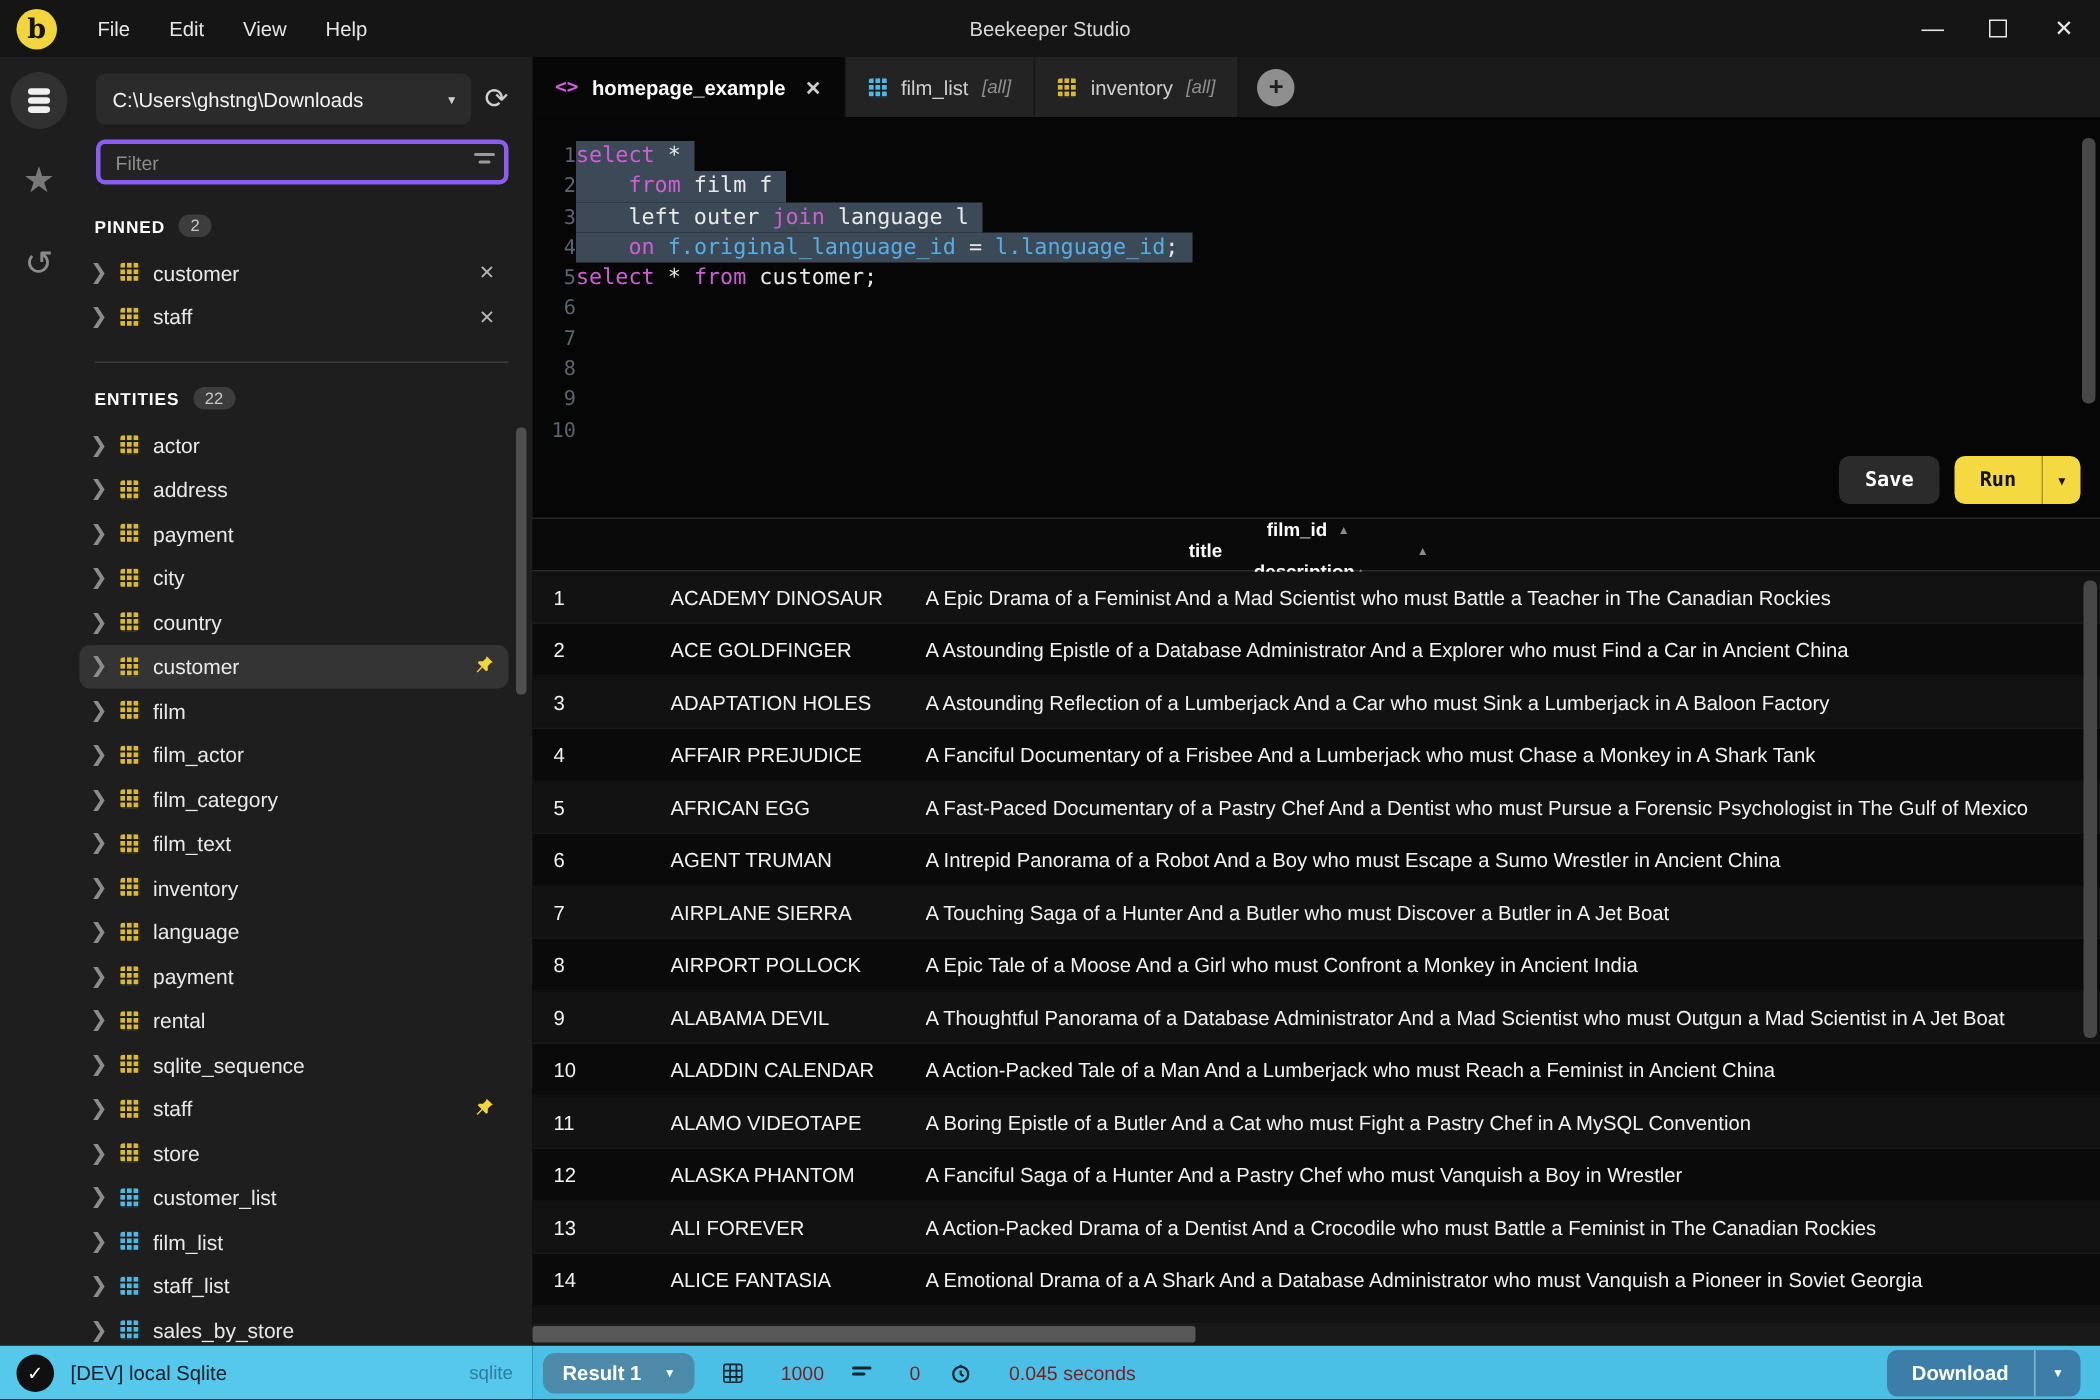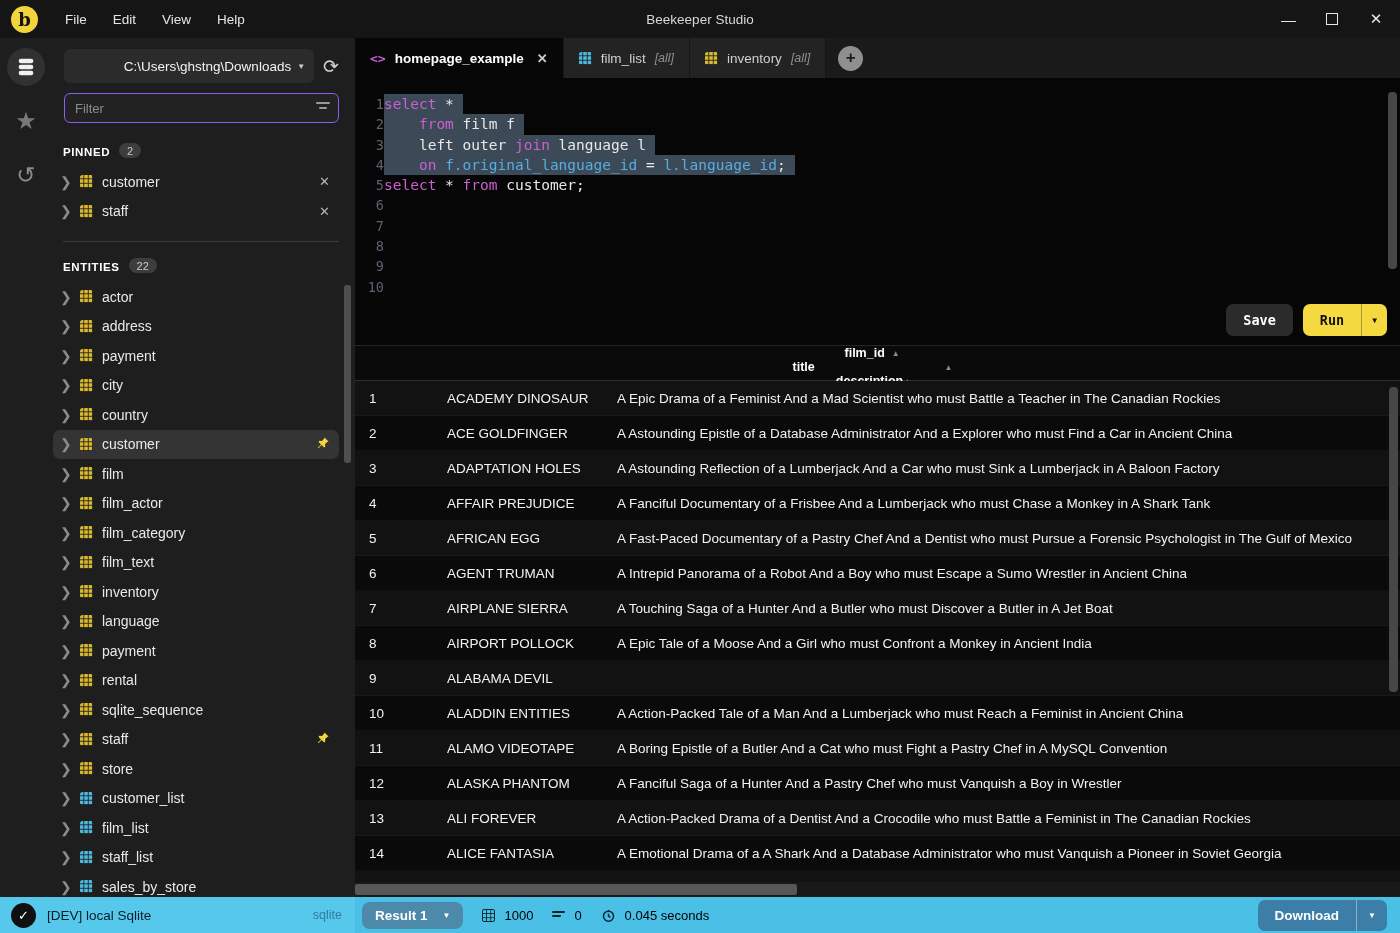--- a/index.html
+++ b/index.html
@@ -25,26 +25,26 @@
   .rail { width:52px; display:flex; flex-direction:column; align-items:center; padding-top:10px; gap:16px; flex-shrink:0; }
   .rail-btn { width:38px; height:38px; border-radius:50%; display:flex; align-items:center; justify-content:center; color:#8f8f8f; }
   .rail-btn.active { background:#313131; color:#fff; }
   .star-glyph { font-size:24px; color:#787878; line-height:1; }
   .hist-glyph { font-size:23px; color:#8a8a8a; line-height:1; }
   .panel { flex:1; padding:11px 16px 0 1px; position:relative; min-width:0; }
 
   .conn-row { display:flex; align-items:center; gap:9px; margin-left:11px; margin-bottom:10px; }
   .conn-select { flex:1; background:#2b2b2b; border-radius:6px; height:34px; display:flex; align-items:center;
                  padding:0 9px 0 11px; color:#f2f2f2; font-size:13.5px; min-width:0; }
-  .conn-text { flex:1; overflow:hidden; white-space:nowrap;text-align:right; }
+  .conn-text { flex:1; overflow:hidden; white-space:nowrap; }
   .caret-down { font-size:8px; color:#d0d0d0; margin-left:6px; }
   .refresh-glyph { color:#cfcfcf; font-size:19px; line-height:1; }
 
   .filter-row { position:relative; margin-left:11px; margin-bottom:15px; }
-  .filter-input { width:100%; background:#222; border:1px solid #8b5cf6; border-radius:6px; height:30px;
+  .filter-input { width:100%; background:#222; border:3px solid #8b5cf6; border-radius:6px; height:30px;
                   color:#eee; padding:0 30px 0 10px; font-size:13px; outline:none; }
   .filter-input::placeholder { color:#8d8d8d; }
   .filter-icon { position:absolute; right:9px; top:9px; width:14px; }
   .filter-icon i { display:block; background:#9a9a9a; height:1.8px; margin-bottom:3px; border-radius:1px; }
   .filter-icon i:nth-child(1){ width:14px; } .filter-icon i:nth-child(2){ width:8px; margin-left:3px; }
 
   .section-header { display:flex; align-items:flex-end; gap:9px; padding:5px 0 9px 10px; }
   .section-title { color:#fff; font-weight:bold; font-size:11.5px; letter-spacing:.6px; }
   .badge { background:#3d3d3d; color:#c9c9c9; font-size:11px; padding:1.5px 8px; border-radius:9px; }
 
@@ -117,21 +117,21 @@
   .statusbar { height:36px; display:flex; }
   .sb-left { width:355px; background:#55c8ec; display:flex; align-items:center; padding:0 13px 0 11px; gap:11px; flex-shrink:0; }
   .sb-check { width:25px; height:25px; border-radius:50%; background:#101010; color:#fff; font-size:13px;
               display:flex; align-items:center; justify-content:center; flex-shrink:0; }
   .sb-conn { color:#0c1c24; font-weight:normal; font-size:13.5px; flex:1; white-space:nowrap; }
   .sb-dbtype { color:#2e7e9f; font-size:12.5px; }
   .sb-right { flex:1; background:#4ac0e6; display:flex; align-items:center; padding:0 13px 0 7px; gap:19px; }
   .result-pill { background:#4d89a8; color:#fff; font-size:13.5px; font-weight:bold; border-radius:8px;
                  padding:6px 13px; display:flex; align-items:center; gap:9px; }
   .result-pill .caret-down { color:#fff; }
-  .sb-stat { display:flex; align-items:center; gap:9px; color:#000000; font-size:13px; }
+  .sb-stat { display:flex; align-items:center; gap:25px; color:#7f1d1d; font-size:13px; }
   .sbg { width:13px; height:13px; border:1.6px solid #0c2630; border-radius:2px;
          background-image:linear-gradient(#0c2630 1.2px, transparent 1.2px), linear-gradient(90deg,#0c2630 1.2px, transparent 1.2px);
          background-size:4.2px 4.2px; background-position:-1px -1px; }
   .sbl i { display:block; background:#0c2630; height:2px; border-radius:1px; margin-bottom:2.5px; }
   .sbl i:nth-child(1){ width:13px; } .sbl i:nth-child(2){ width:9px; }
   .sb-download { margin-left:auto; display:flex; background:#3c7ea8; border-radius:7px; color:#fff; font-weight:bold;
                  font-size:13.5px; overflow:hidden;justify-content:space-between; }
   .dl-main { padding:8px 17px; }
   .dl-caret { padding:8px 11px; border-left:1px solid rgba(255,255,255,.4); display:flex; align-items:center; font-size:8px; }
 </style>
@@ -458,24 +458,25 @@
             <span class="c-rdesc">A Touching Saga of a Hunter And a Butler who must Discover a Butler in A Jet Boat</span>
           </div>
           <div class="rrow">
             <span class="c-rid">8</span>
             <span class="c-rtitle">AIRPORT POLLOCK</span>
             <span class="c-rdesc">A Epic Tale of a Moose And a Girl who must Confront a Monkey in Ancient India</span>
           </div>
           <div class="rrow">
             <span class="c-rid">9</span>
             <span class="c-rtitle">ALABAMA DEVIL</span>
+            <span class="c-rdesc">A Thoughtful Panorama of a Database Administrator And a Mad Scientist who must Outgun a Mad Scientist in A Jet Boat</span>
           </div>
           <div class="rrow">
             <span class="c-rid">10</span>
-            <span class="c-rtitle">ALADDIN ENTITIES</span>
+            <span class="c-rtitle">ALADDIN CALENDAR</span>
             <span class="c-rdesc">A Action-Packed Tale of a Man And a Lumberjack who must Reach a Feminist in Ancient China</span>
           </div>
           <div class="rrow">
             <span class="c-rid">11</span>
             <span class="c-rtitle">ALAMO VIDEOTAPE</span>
             <span class="c-rdesc">A Boring Epistle of a Butler And a Cat who must Fight a Pastry Chef in A MySQL Convention</span>
           </div>
           <div class="rrow">
             <span class="c-rid">12</span>
             <span class="c-rtitle">ALASKA PHANTOM</span>

